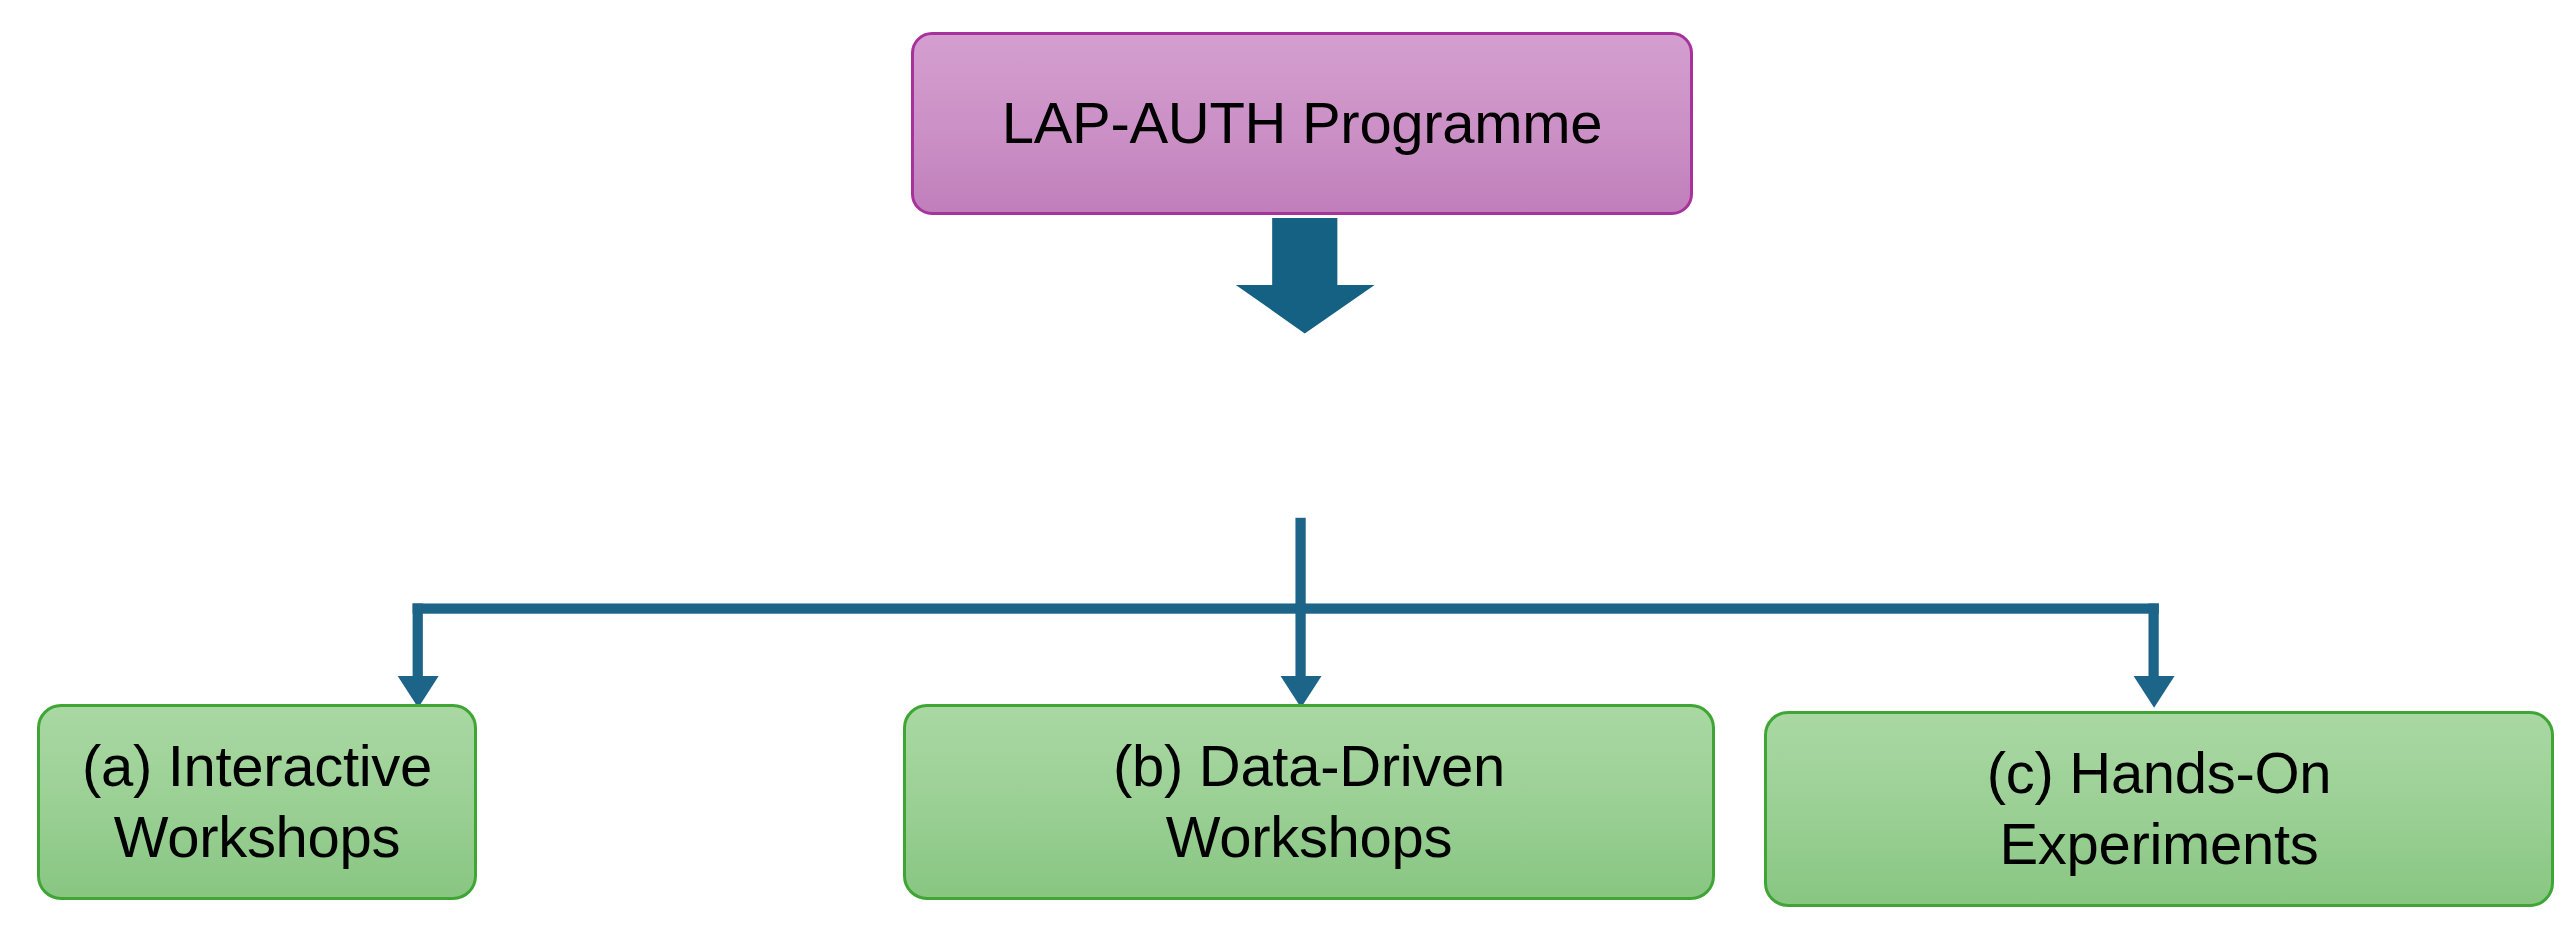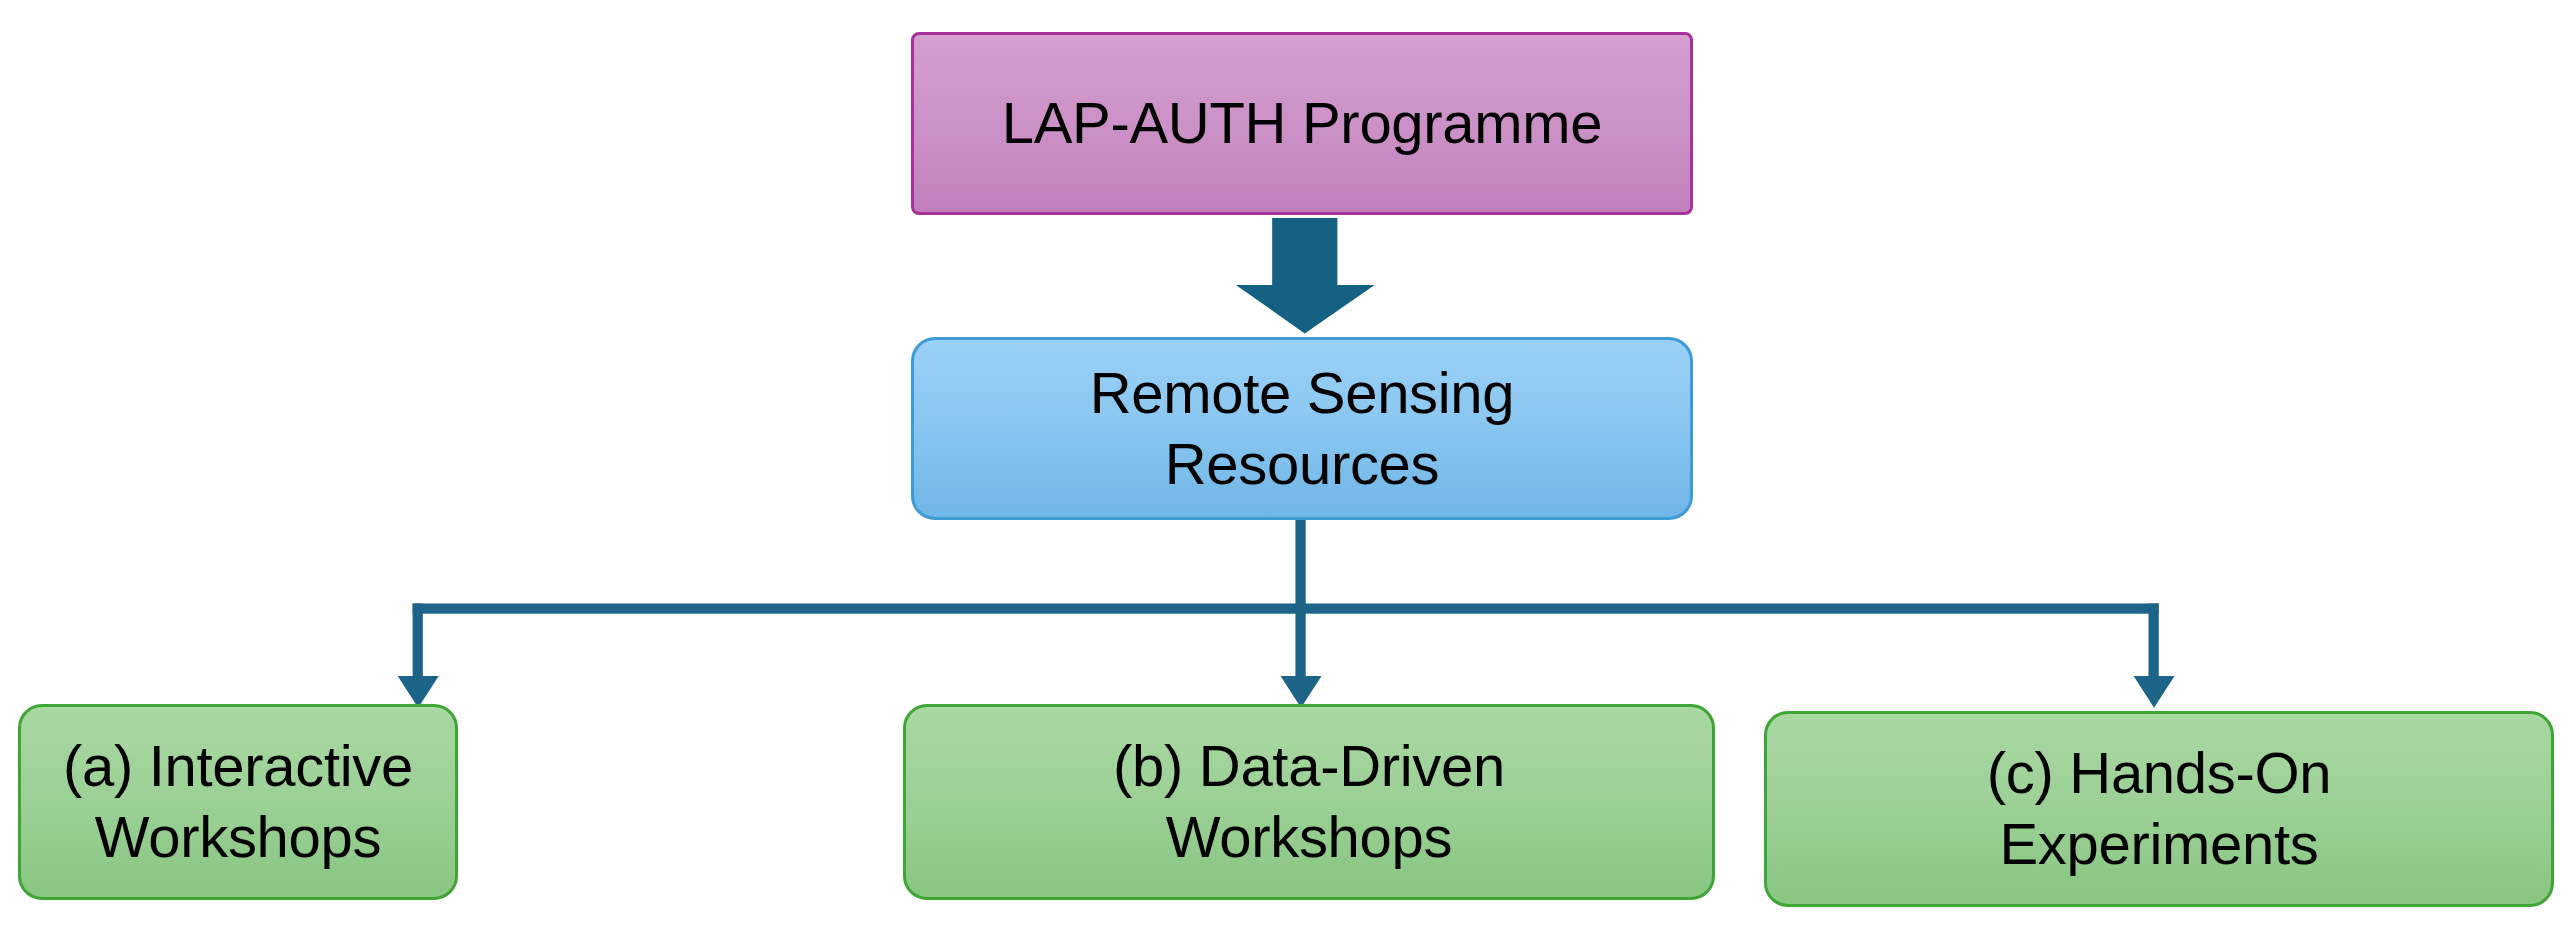--- a/index.html
+++ b/index.html
@@ -29,21 +29,21 @@
     letter-spacing: -0.3px;
     white-space: pre-line;
   }
 
   
   #node-programme {
     left: 911px;
     top: 32px;
     width: 782px;
     height: 183px;
-    border-radius: 8px;
+    border-radius: 21px;
     border: 3.7px solid #A8329C;
     background: linear-gradient(to bottom, #D49ECF 0%, #CB90C6 55%, #C07FBB 100%);
     font-size: 58px;
   }
 
   
   #node-resources {
     left: 911px;
     top: 337px;
     width: 782px;
@@ -56,21 +56,21 @@
 
   
   .leaf {
     top: 704px;
     height: 196px;
     border-radius: 24px;
     border: 3.7px solid #3FA535;
     background: linear-gradient(to bottom, #A9D8A3 0%, #9BD095 50%, #88C682 100%);
     font-size: 58px;
   }
-  #node-workshops   { left: 18px;   width: 440px; }
+  #node-workshops   { left: 37px;   width: 440px; }
   #node-projects    { left: 903px;  width: 812px; }
   #node-experiments { left: 1764px; width: 790px; margin-top: 7px; }
 
   
   #links {
     position: absolute;
     left: 0; top: 0;
     width: 2576px;
     height: 935px;
     pointer-events: none;
@@ -94,22 +94,20 @@
 
     <rect x="1391" y="648" width="11" height="85" fill="#1C6488"></rect>
     <polygon points="1375,726 1419,726 1397,760" fill="#1C6488"></polygon>
 
     <rect x="2307" y="648" width="11" height="85" fill="#1C6488"></rect>
     <polygon points="2291,726 2335,726 2313,760" fill="#1C6488"></polygon>
   </svg>
 
   <div class="node" id="node-programme">LAP-AUTH Programme</div>
 
-  <div class="node" id="node-resources">Remote Sensing
-Resources</div>
 
   <div class="node leaf" id="node-workshops">(a) Interactive
 Workshops</div>
 
   <div class="node leaf" id="node-projects">(b) Data-Driven
 Workshops</div>
 
   <div class="node leaf" id="node-experiments">(c) Hands-On
 Experiments</div>
 

